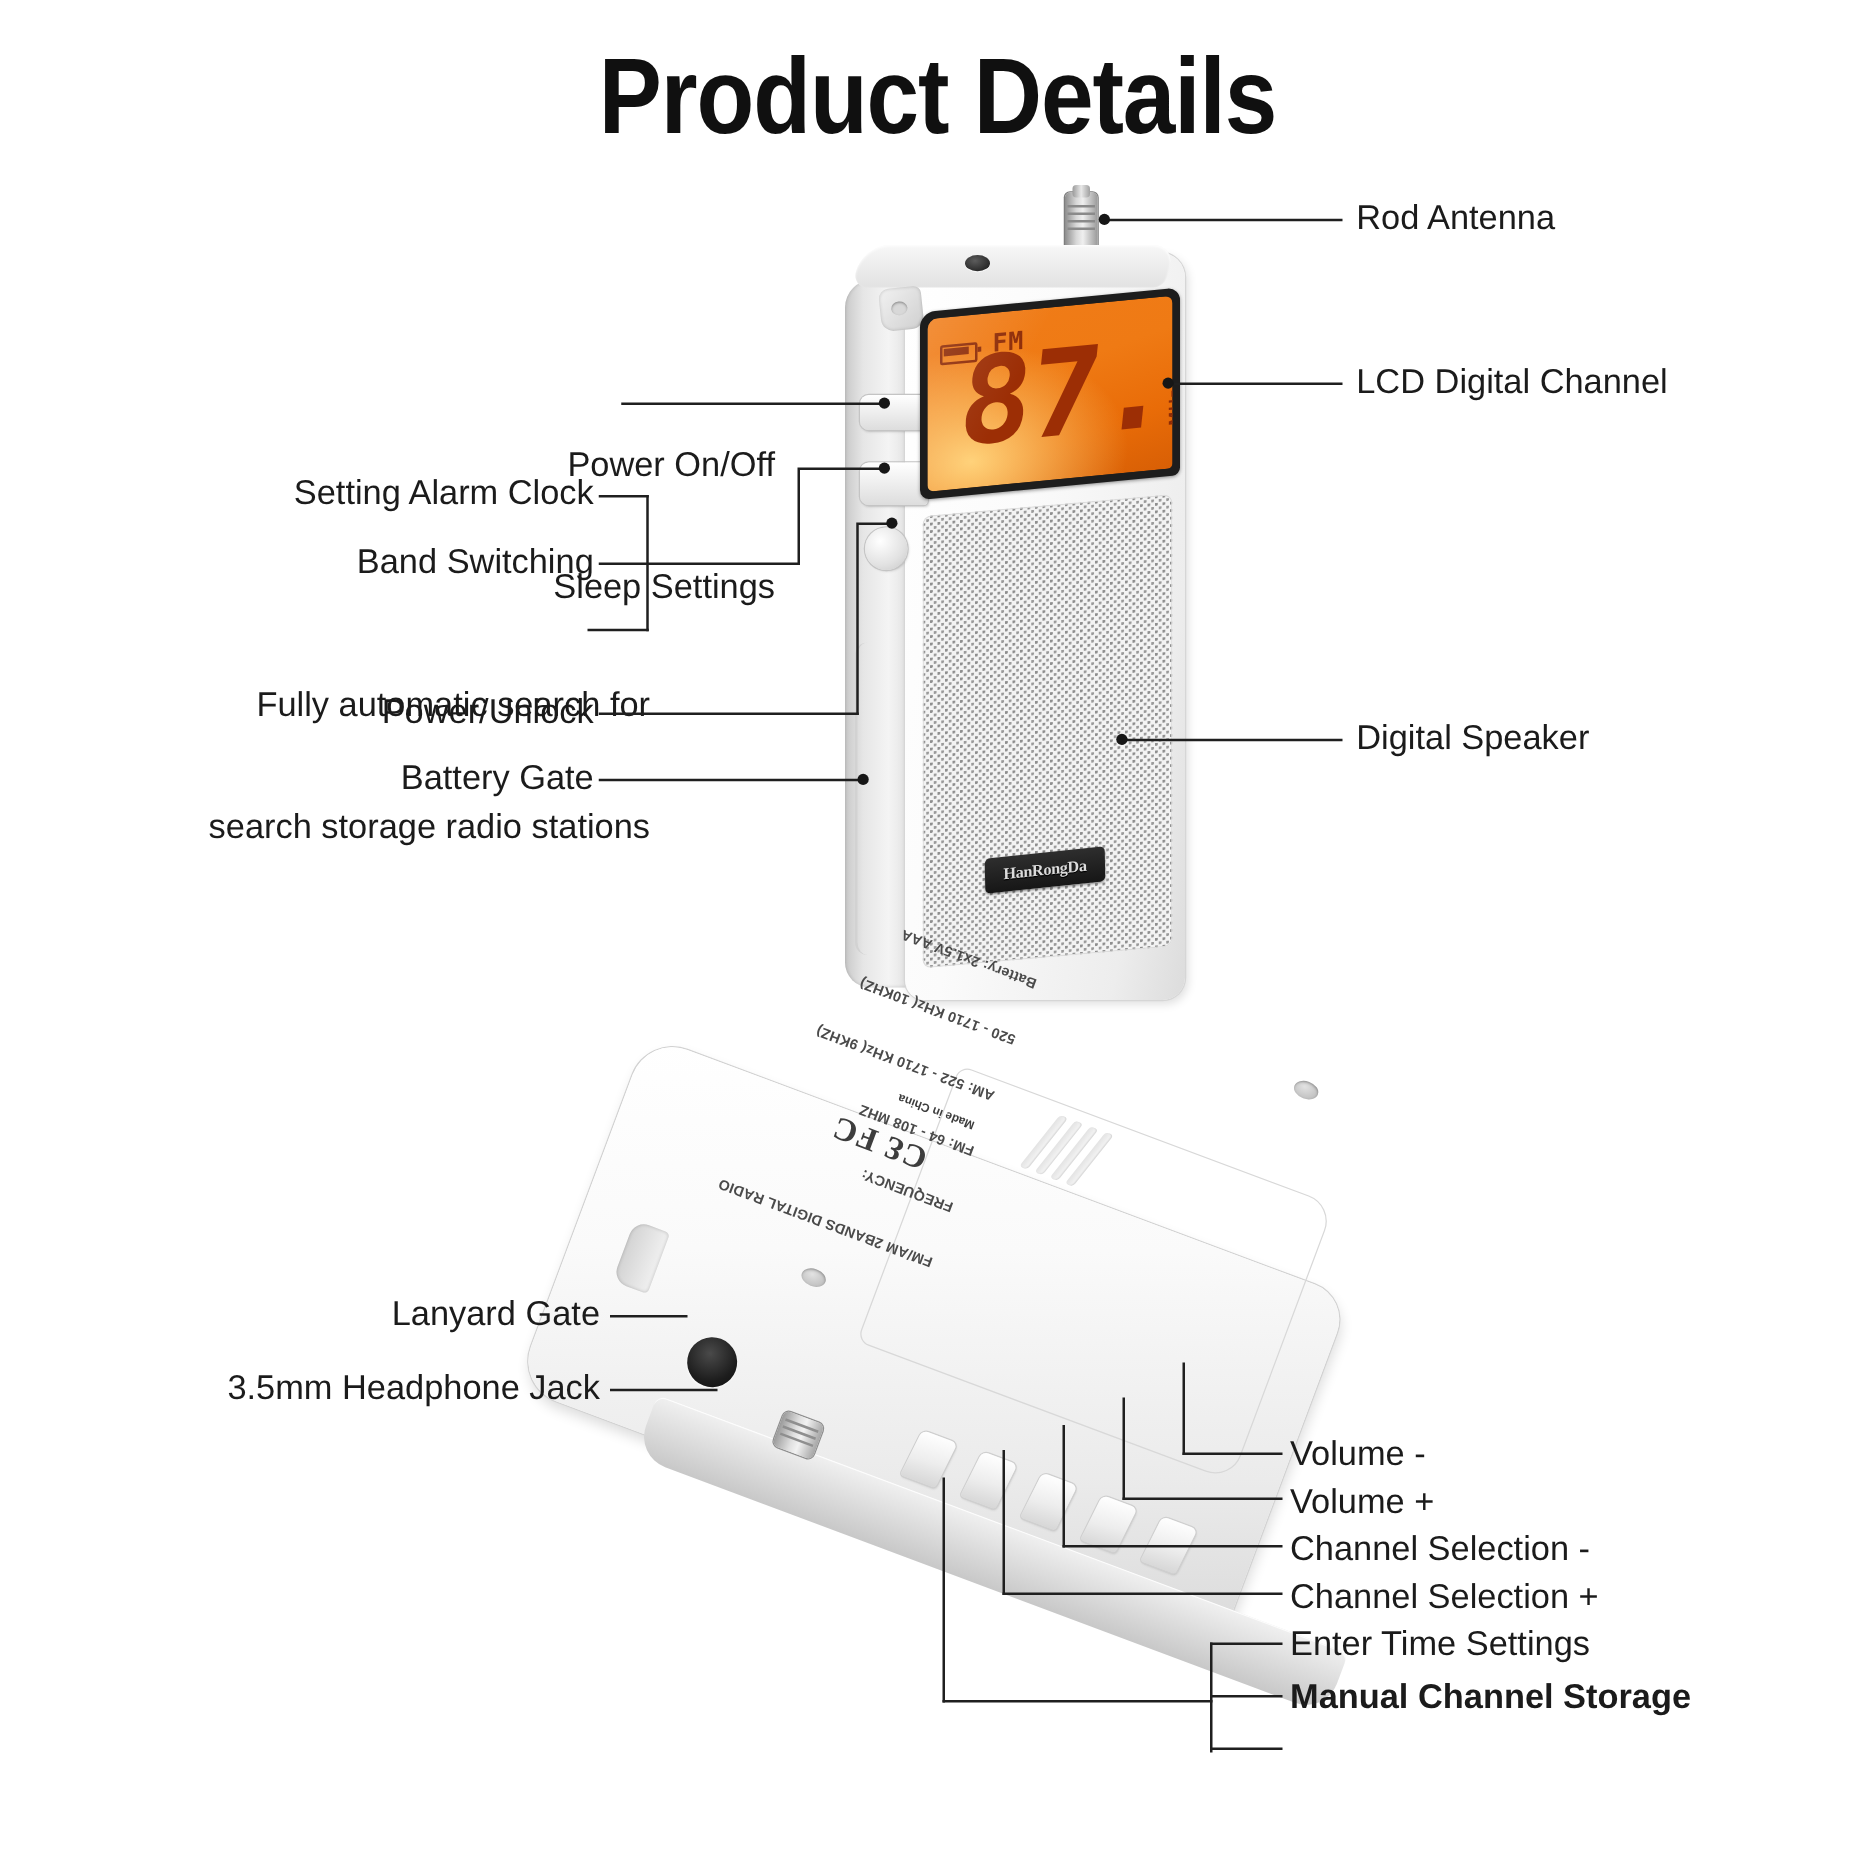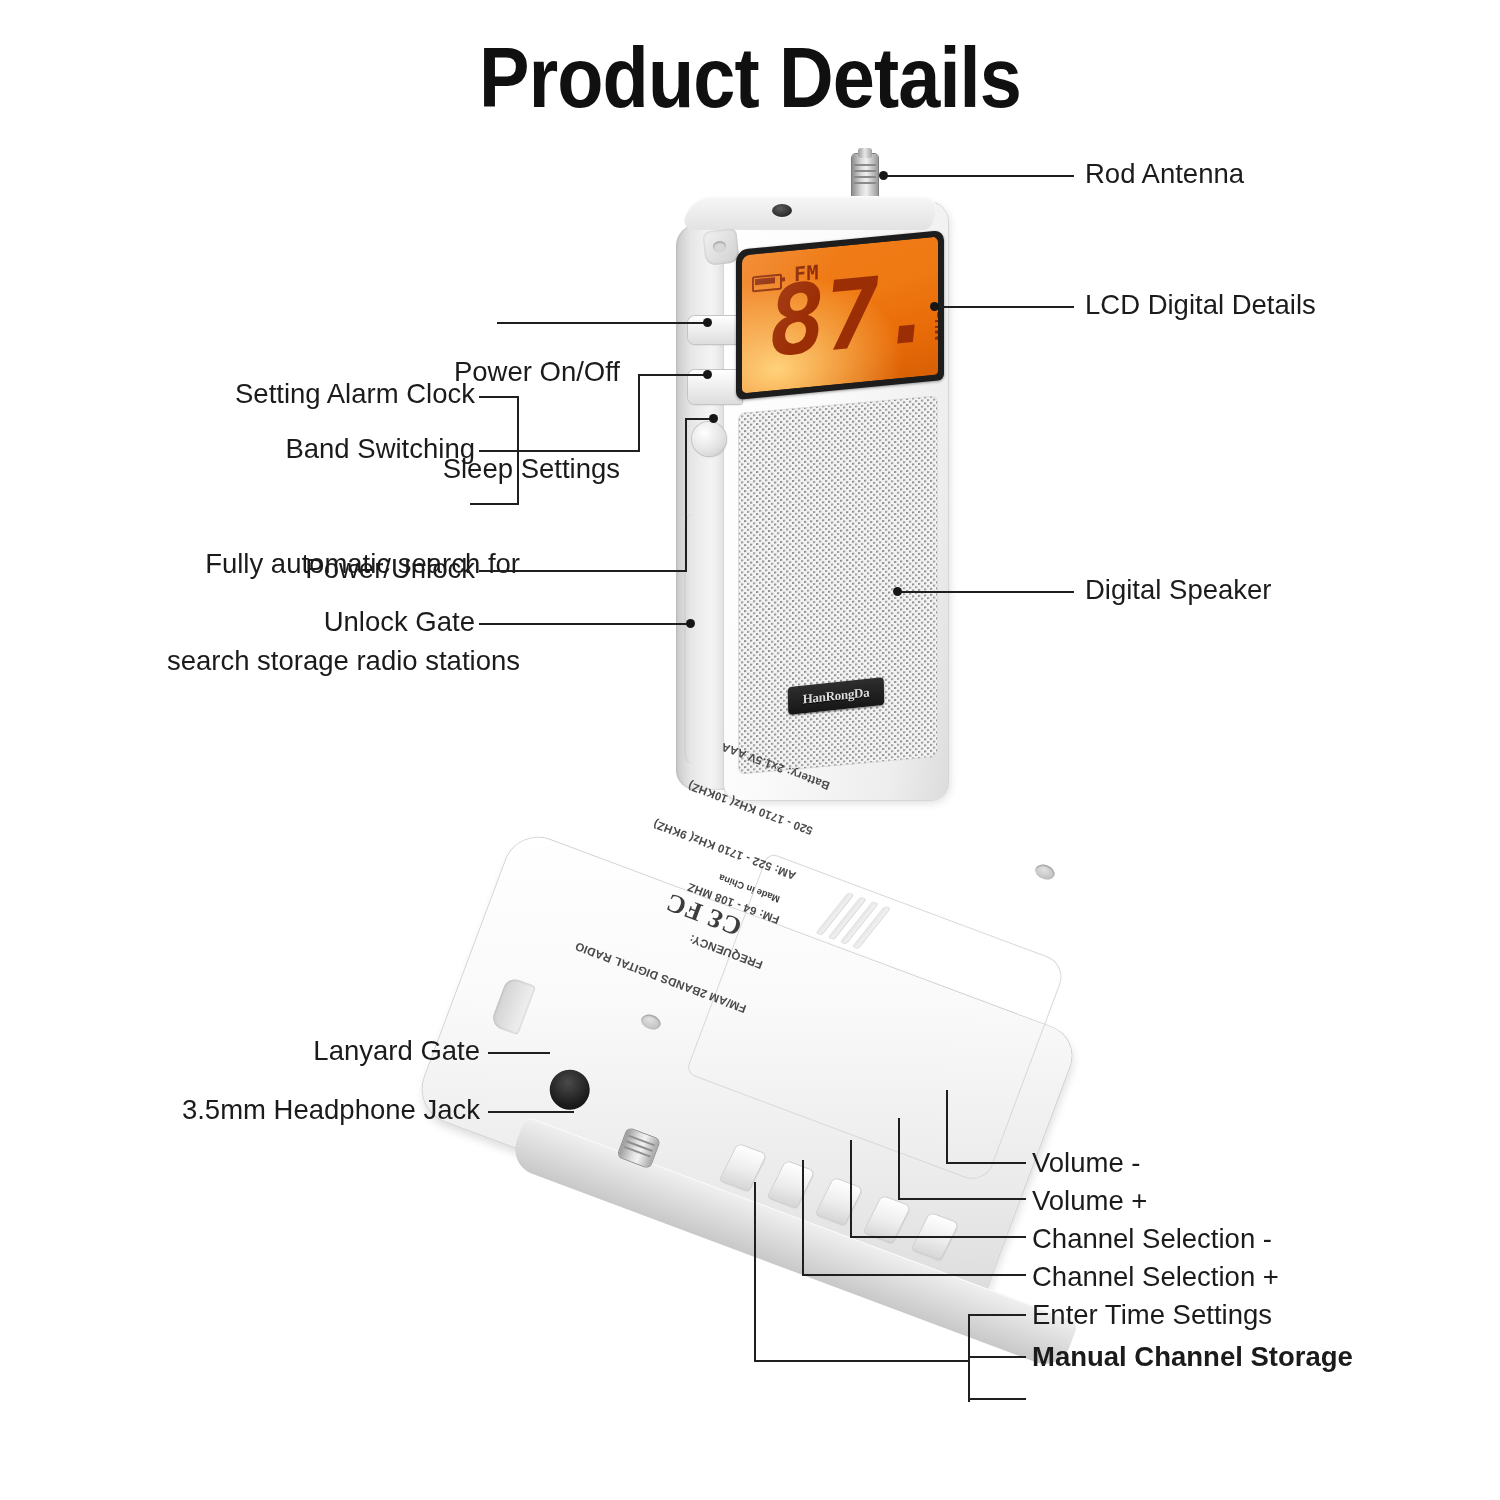--- a/index.html
+++ b/index.html
@@ -313,21 +313,21 @@
 
   <div class="lbl r" style="left:180px;top:433px;width:295px;">Band Switching</div>
 
   <div class="lbl r" style="left:60px;top:484px;width:460px;">
     <div>Fully automatic search for</div>
     <div>search storage radio stations</div>
   </div>
 
   <div class="lbl r" style="left:180px;top:553px;width:295px;">Power/Unlock</div>
 
-  <div class="lbl r" style="left:180px;top:606px;width:295px;">Unlock Gate</div>
+  <div class="lbl r" style="left:180px;top:606px;width:295px;">Battery Gate</div>
 
   <div class="ln lnh" style="left:497px;top:322px;width:211px;"></div>
   <div class="dot" style="left:703px;top:318px;"></div>
 
   <div class="ln lnh" style="left:479px;top:396px;width:40px;"></div>
   <div class="ln lnv" style="left:517px;top:396px;height:109px;"></div>
 
   <div class="ln lnh" style="left:470px;top:503px;width:49px;"></div>
 
   <div class="ln lnh" style="left:479px;top:450px;width:161px;"></div>
@@ -337,21 +337,21 @@
 
   <div class="ln lnh" style="left:479px;top:570px;width:208px;"></div>
   <div class="ln lnv" style="left:685px;top:420px;height:152px;"></div>
   <div class="ln lnh" style="left:685px;top:418px;width:31px;"></div>
   <div class="dot" style="left:709px;top:414px;"></div>
 
   <div class="ln lnh" style="left:479px;top:623px;width:212px;"></div>
   <div class="dot" style="left:686px;top:619px;"></div>
 
   <div class="lbl l" style="left:1085px;top:158px;width:400px;">Rod Antenna</div>
-  <div class="lbl l" style="left:1085px;top:289px;width:400px;">LCD Digital Details</div>
+  <div class="lbl l" style="left:1085px;top:289px;width:400px;">LCD Digital Channel</div>
   <div class="lbl l" style="left:1085px;top:574px;width:400px;">Digital Speaker</div>
 
   <div class="ln lnh" style="left:884px;top:175px;width:190px;"></div>
   <div class="dot" style="left:879px;top:171px;"></div>
 
   <div class="ln lnh" style="left:935px;top:306px;width:139px;"></div>
   <div class="dot" style="left:930px;top:302px;"></div>
 
   <div class="ln lnh" style="left:898px;top:591px;width:176px;"></div>
   <div class="dot" style="left:893px;top:587px;"></div>

